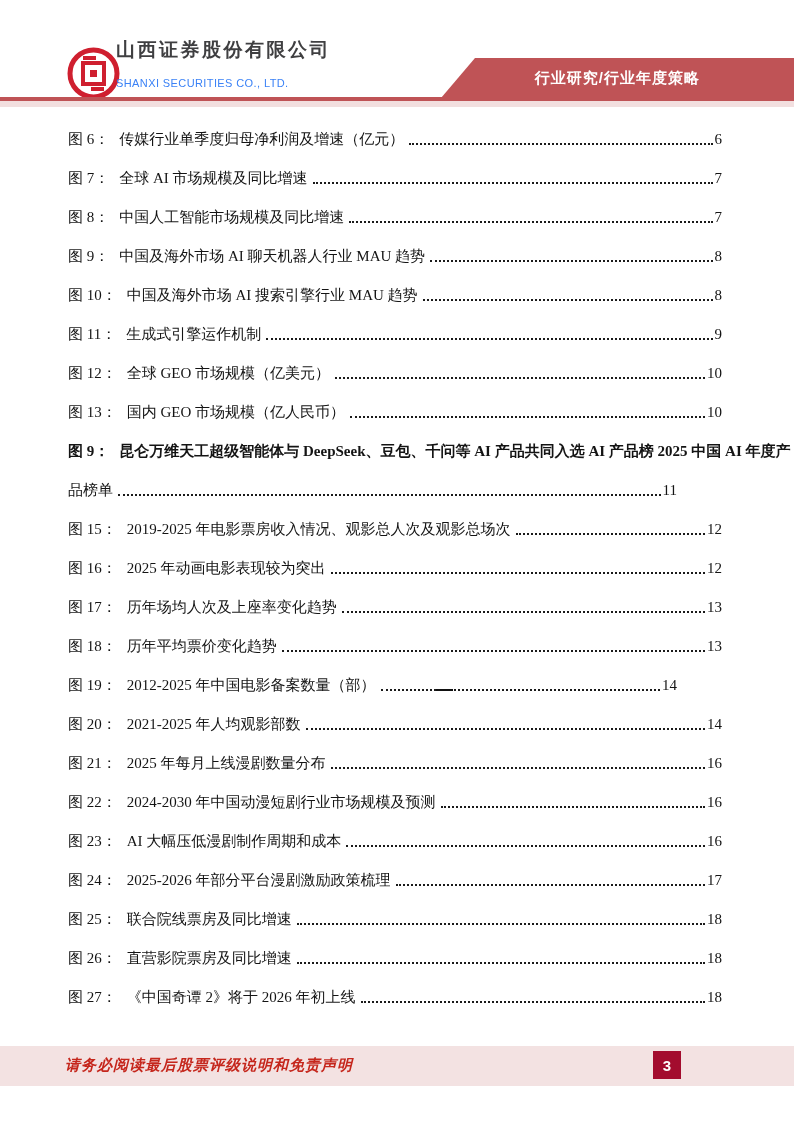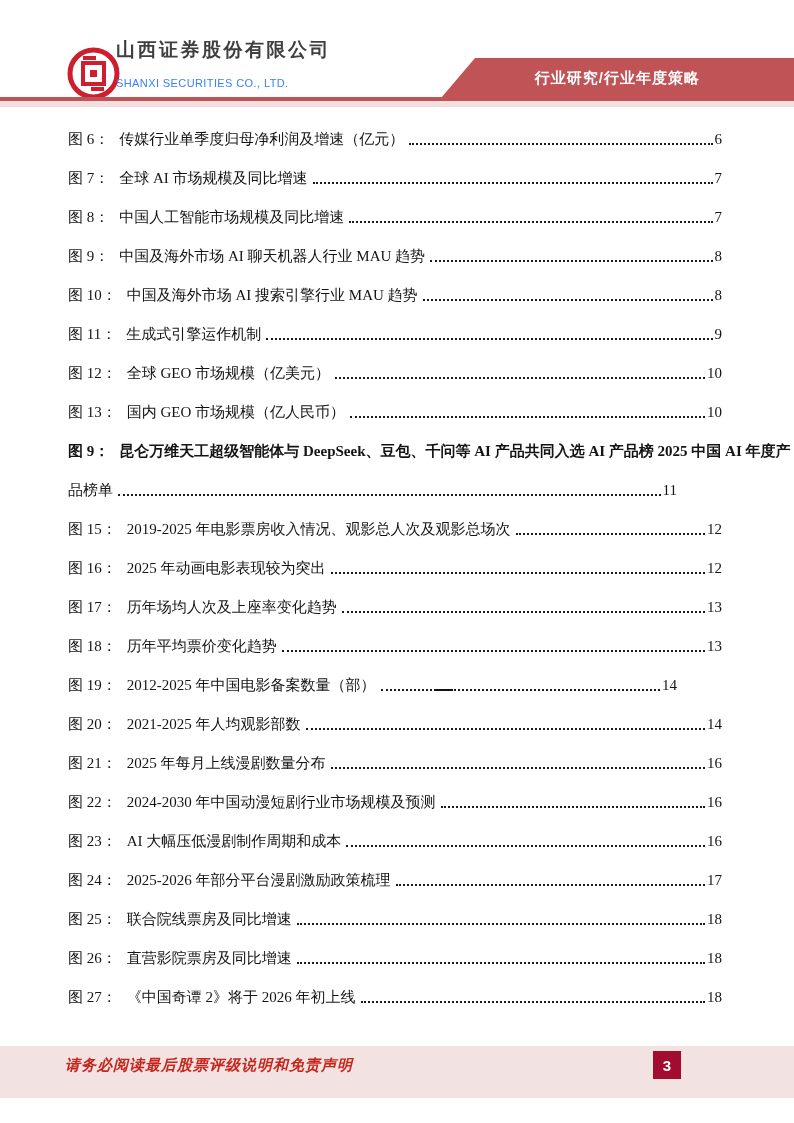--- a/index.html
+++ b/index.html
@@ -50,21 +50,21 @@
     margin:0 2px 3px 5px;
   }
   .dash-artifact{position:absolute;left:20%;bottom:-2px;width:17px;height:2.5px;background:#111;}
   .toc-page{white-space:nowrap;}
   .wrap-line1{
     display:block;font-size:15px;font-weight:bold;color:#141414;line-height:17px;
     margin-bottom:22px;white-space:nowrap;
   }
 
   
-  .footer-band{position:absolute;top:1046px;left:0;width:794px;height:52px;background:#f3e2e2;}
+  .footer-band{position:absolute;top:1046px;left:0;width:794px;height:40px;background:#f3e2e2;}
   .disclaimer{
     position:absolute;left:65px;top:10px;
     font-size:15px;font-weight:bold;font-style:italic;color:#c5261c;
     letter-spacing:1px;white-space:nowrap;
   }
   .page-num-box{
     position:absolute;left:653px;top:5px;width:28px;height:28px;
     background:#a30c2e;color:#ffffff;
     display:flex;align-items:center;justify-content:center;
     font-size:15px;font-weight:bold;

